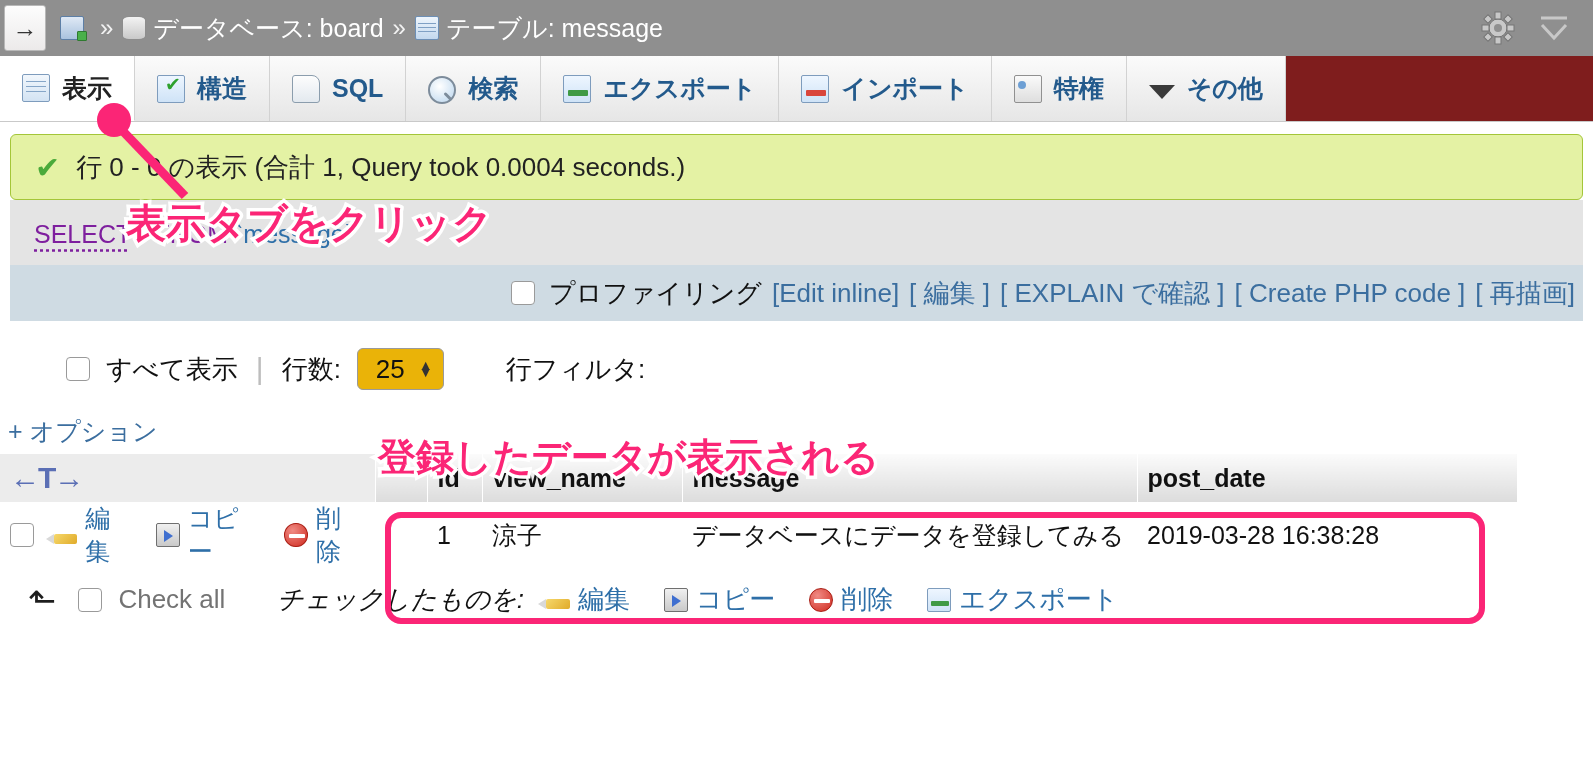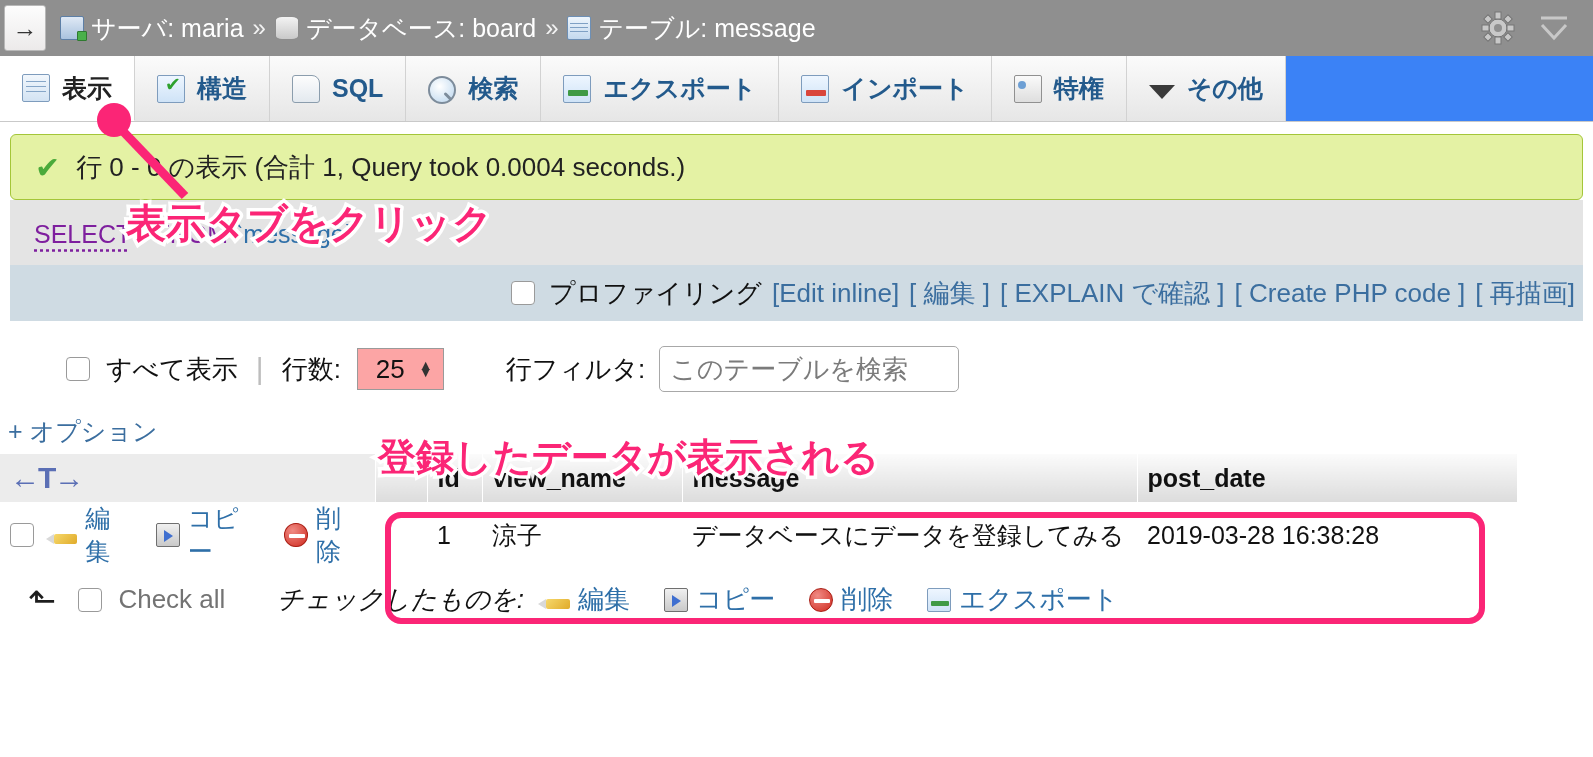--- a/index.html
+++ b/index.html
@@ -61,21 +61,21 @@
     box-shadow: 0 0 0 0 #6d8fb5, 0 4px 0 0 #7fa0c4, 0 8px 0 0 #7fa0c4;
     background:#7fa0c4;
   }
   #header-actions { margin-left:auto; display:flex; align-items:center; gap:22px; margin-right:22px; }
   .hdr-ico { opacity:.78; }
 
   
   #tabs {
     display:flex; align-items:stretch; height:66px;
     border-bottom: 1px solid #c9c9c9;
-    background:#3b82f6;
+    background:#7f1d1d;
   }
   .tab {
     display:flex; align-items:center; gap:12px;
     padding: 0 22px;
     border-right:1px solid #d2d2d2;
     background: linear-gradient(#fbfbfb,#e6e6e6);
     font-size:25px; color:#235a8c; font-weight:bold;
     white-space:nowrap;
   }
   .tab.active { background:#ffffff; border-bottom:1px solid #fff; color:#222; }
@@ -147,21 +147,21 @@
   #controls-row {
     display:flex; align-items:center;
     margin: 24px 0 0 0;
     padding-left:66px;
     font-size:26px; color:#111;
     height:48px;
   }
   #controls-row .divider { color:#bdbdbd; margin:0 18px; font-size:30px; }
   #rows-select {
     margin-left:16px;
-    border:1px solid #9a9a9a; border-radius:0; background:#fca5a5;
+    border:1px solid #9a9a9a; border-radius:6px; background:#eab308;
     height:42px; display:flex; align-items:center; padding:0 10px 0 18px;
     font-size:26px; gap:14px;
   }
   .spin { display:flex; flex-direction:column; line-height:7px; font-size:14px; color:#333; }
   #filter-label { margin-left:62px; }
   #row-filter-input {
     margin-left:14px;
     width:300px; height:46px;
     border:1px solid #a8a8a8; border-radius:5px; background:#fff;
     font-size:26px; color:#7b7b7b;
@@ -229,21 +229,20 @@
 <body>
 
 <div id="breadcrumb-bar">
   <div id="nav-toggle-button">
     <span>→</span>
   </div>
 
   <div id="breadcrumb">
     <span class="crumb">
       <span class="bc-icon ic-server"></span>
-      <span>サーバ: maria</span>
     </span>
     <span class="sep">»</span>
     <span class="crumb">
       <span class="bc-icon ic-db"></span>
       <span>データベース: board</span>
     </span>
     <span class="sep">»</span>
     <span class="crumb">
       <span class="bc-icon ic-table"></span>
       <span>テーブル: message</span>
@@ -333,23 +332,20 @@
   <span class="divider">|</span>
   <span>行数:</span>
   <span id="rows-select">
     <span>25</span>
     <span class="spin">
         <span>▲</span>
         <span>▼</span>
       </span>
   </span>
   <span id="filter-label">行フィルタ:</span>
-  <span id="row-filter-input">
-    <span>このテーブルを検索</span>
-  </span>
 </div>
 
 <div id="options-link">+ オプション</div>
 
 <table id="results-table">
   <colgroup>
     <col style="width:375px">
       <col style="width:52px">
       <col style="width:55px">
     <col style="width:200px">

